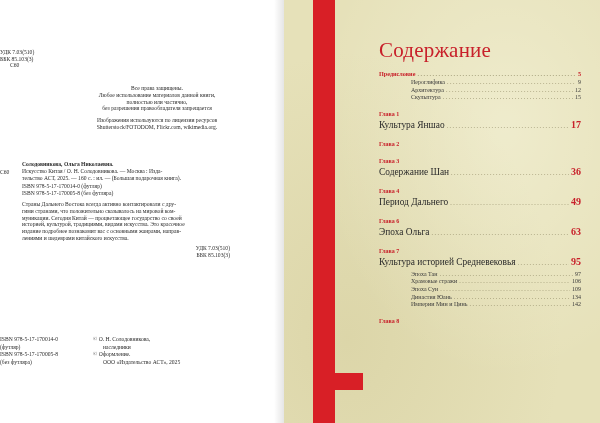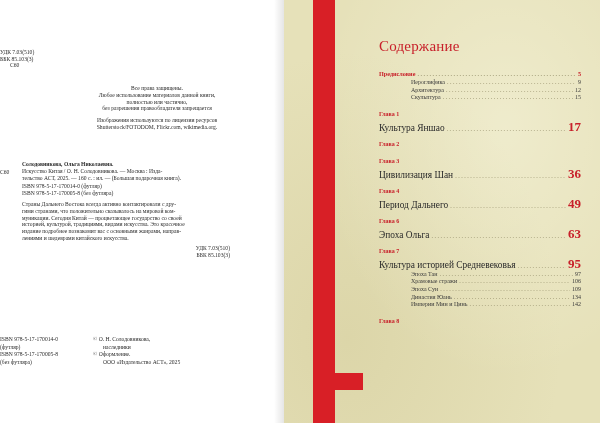--- a/index.html
+++ b/index.html
@@ -32,37 +32,37 @@
     .right-page {
       position: absolute; left: 284px; top: 0; width: 316px; height: 423px;
       background:
         radial-gradient(ellipse at 70% 30%, rgba(255,255,240,0.35), rgba(0,0,0,0) 60%),
         radial-gradient(ellipse at 20% 80%, rgba(190,180,120,0.25), rgba(0,0,0,0) 60%),
         #e6e1b9;
     }
     .red-bar { position: absolute; left: 29px; top: 0; width: 22px; height: 423px; background: #d81f26; }
     .red-arm { position: absolute; left: 29px; top: 373px; width: 50px; height: 17px; background: #d81f26; }
 
-    .toc-title { position: absolute; left: 95px; top: 38px; font-size: 15px; color: #c8202a; letter-spacing: 0.2px; }
+    .toc-title { position: absolute; left: 95px; top: 38px; font-size: 21px; color: #c8202a; letter-spacing: 0.2px; }
     .toc { position: absolute; left: 95px; top: 70px; width: 202px; }
     .row { display: flex; align-items: baseline; white-space: nowrap; }
     .row .label { flex: 0 0 auto; }
     .row .dots { flex: 1 1 auto; overflow: hidden; color: #8a8460; margin: 0 2px; font-size: 6px; letter-spacing: 1.5px; }
     .row .dots::before { content: "................................................................................................................"; }
     .row .page { flex: 0 0 auto; text-align: right; }
 
     .preface { font-size: 6.2px; font-weight: bold; color: #c8202a; height: 9px; }
     .preface .page { color: #c8202a; }
     .sub { font-size: 6px; color: #3b3b3b; padding-left: 32px; height: 7.6px; }
     .sub .page { color: #3b3b3b; }
 
     .chapter { margin-top: 8px; }
     .chapter-num { font-size: 6px; font-weight: bold; color: #c8202a; height: 9px; line-height: 9px; }
     .chapter-title { font-size: 9.4px; color: #2a2a2a; height: 13px; }
-    .chapter-title .page { font-size: 13px; font-weight: bold; color: #c8202a; }
+    .chapter-title .page { font-size: 10px; font-weight: bold; color: #c8202a; }
     .ch-subs { margin-top: 2px; }
   </style>
 </head>
 <body>
 
 <div class="left-page">
   <div class="udk-top">
     <div>УДК 7.03(510)</div>
     <div>ББК 85.103(3)</div>
     <div class="c60">С60</div>
@@ -153,21 +153,21 @@
         <span class="dots"></span>
         <span class="page">17</span>
       </div>
     </div>
     <div class="chapter">
       <div class="chapter-num">Глава 2</div>
     </div>
     <div class="chapter">
       <div class="chapter-num">Глава 3</div>
       <div class="row chapter-title">
-        <span class="label">Цивилизация Шан</span>
+        <span class="label">Содержание Шан</span>
         <span class="dots"></span>
         <span class="page">36</span>
       </div>
     </div>
     <div class="chapter">
       <div class="chapter-num">Глава 4</div>
       <div class="row chapter-title">
         <span class="label">Период Дальнего</span>
         <span class="dots"></span>
         <span class="page">49</span>

